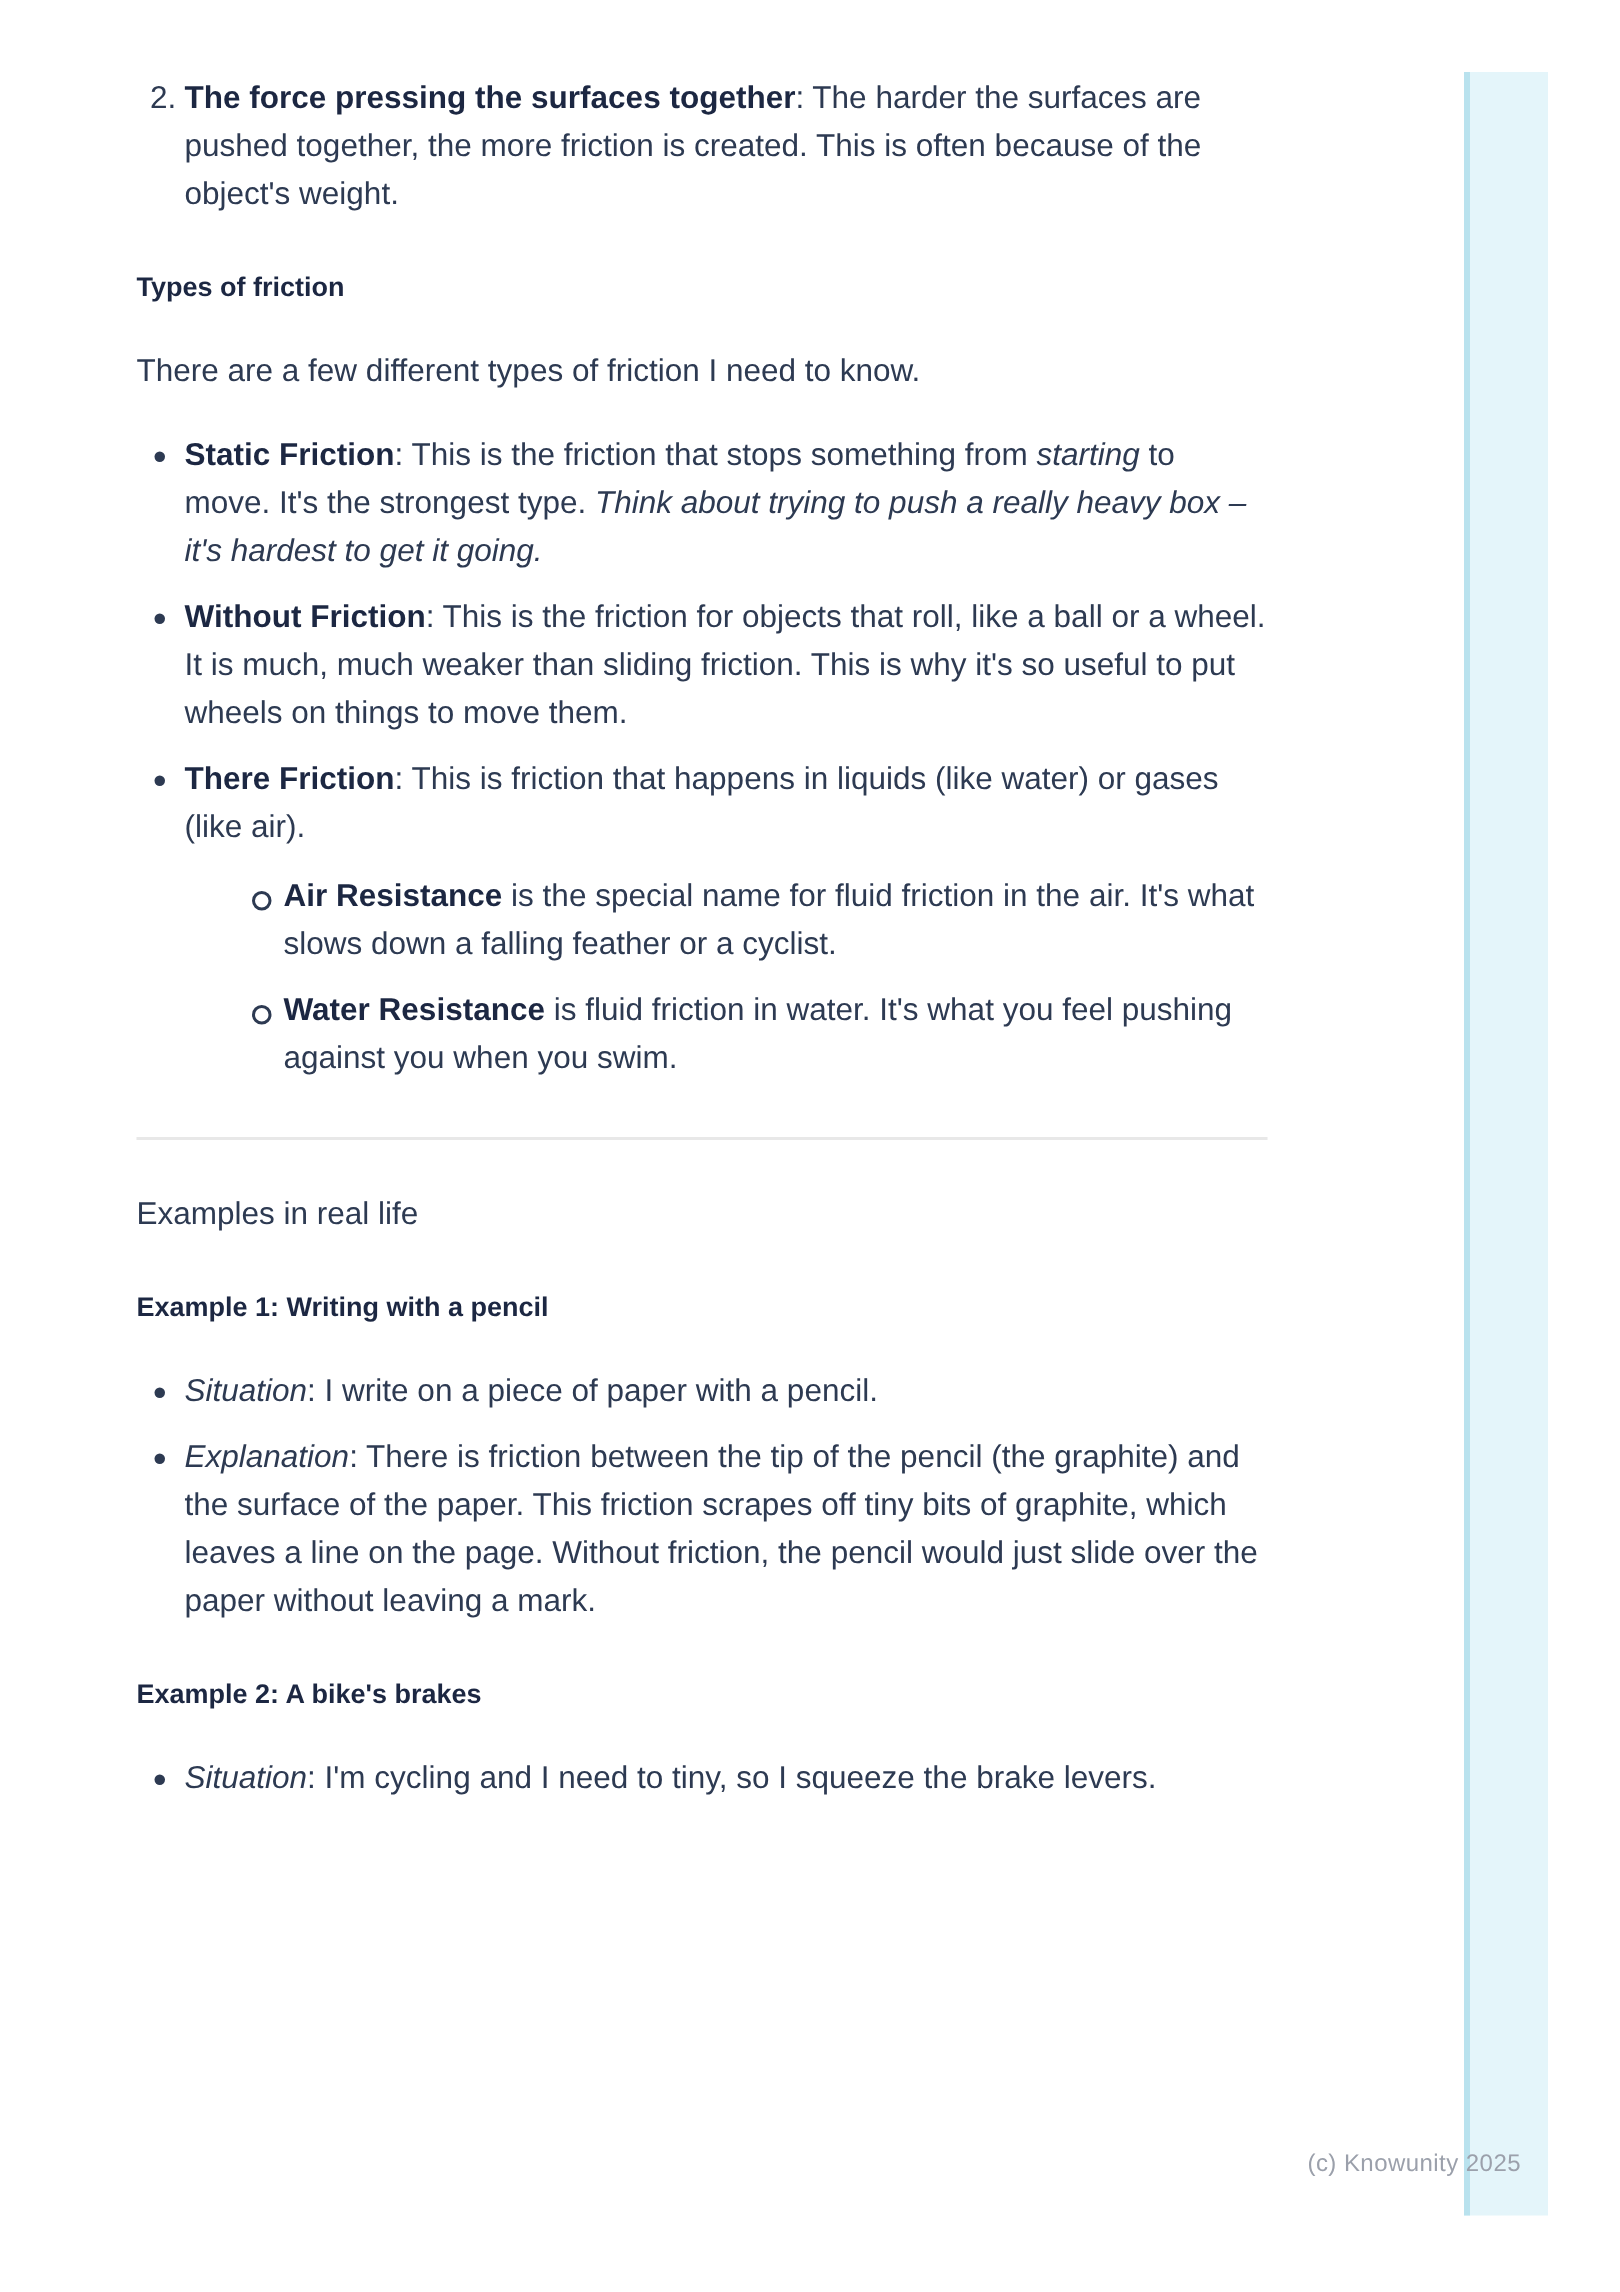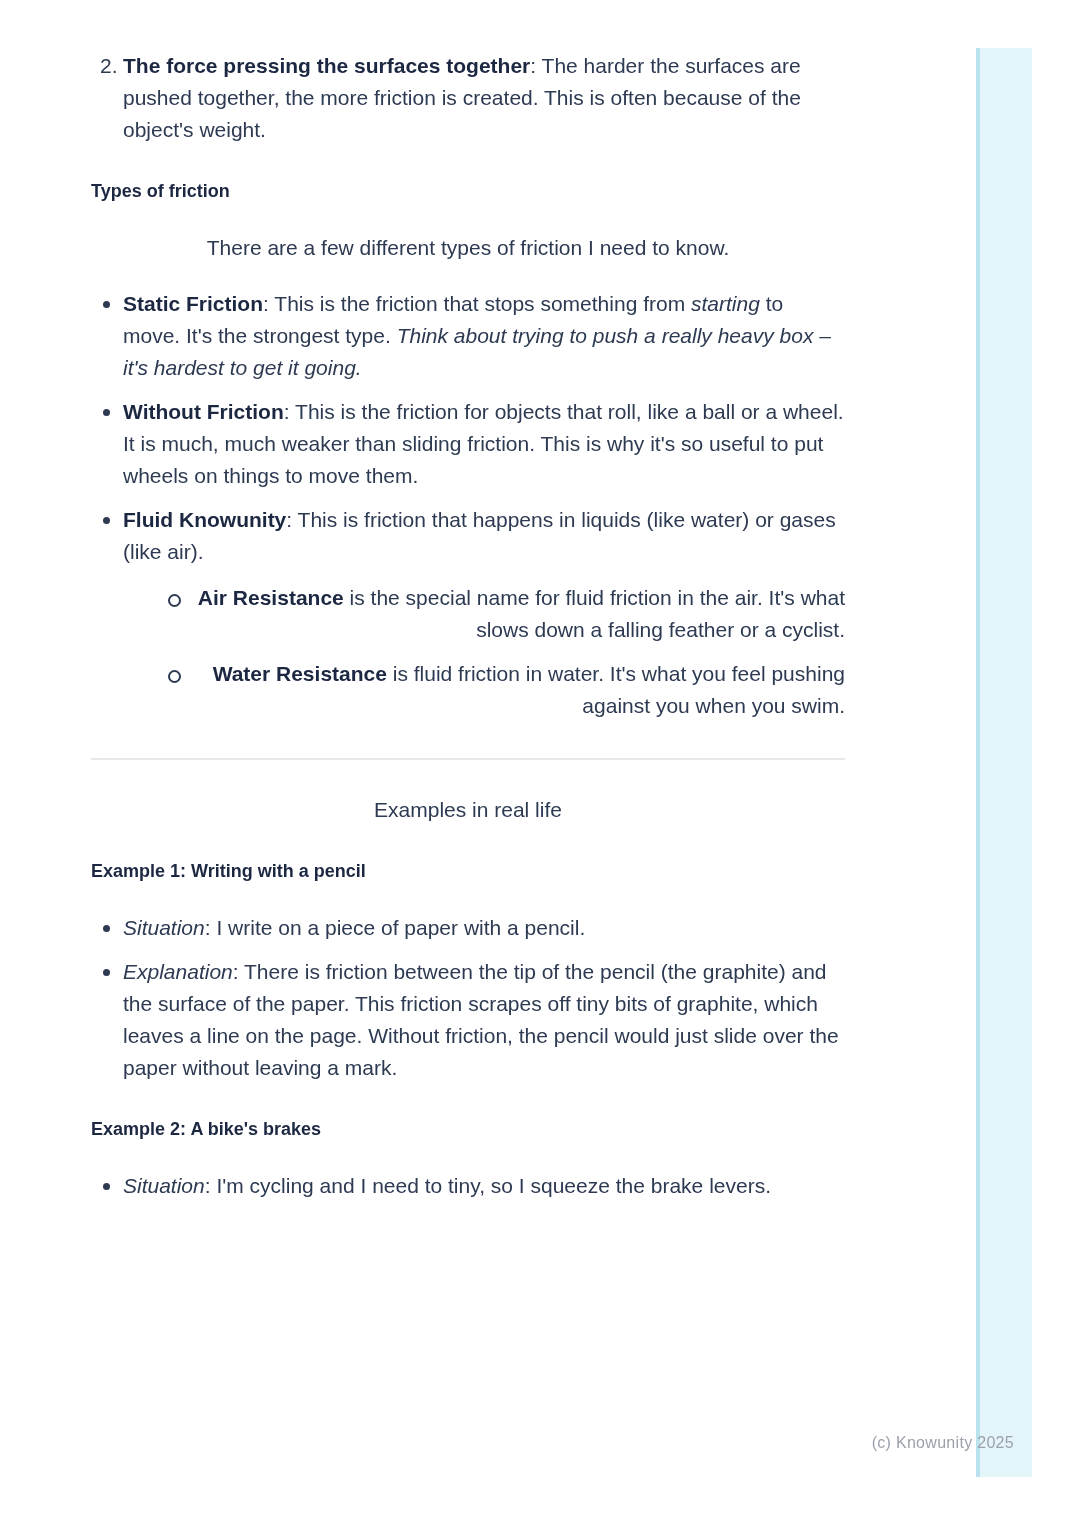--- a/index.html
+++ b/index.html
@@ -59,39 +59,39 @@
   li:last-child { margin-bottom: 0; }
   li.l1 { padding-left: 32px; }
   li.l1::before {
     content: "";
     position: absolute;
     left: 12px; top: 13px;
     width: 7px; height: 7px;
     border-radius: 50%;
     background: var(--text);
   }
-  li.l2 { padding-left: 66px; text-align: right; }
+  li.l2 { padding-left: 66px; }
   li.l2::before {
     content: "";
     position: absolute;
     left: 45px; top: 12px;
     width: 9px; height: 9px;
     border-radius: 50%;
     background: transparent;
     border: 2px solid var(--text);
   }
   ul.sublist { margin: 14px 0 0 0; }
   h3 {
     font-size: 18px;
     font-weight: 700;
     color: var(--strong);
     margin: 30px 0 26px 0;
     line-height: 30px;
   }
-  p { margin: 24px 0; text-align: center; }
+  p { margin: 24px 0; }
   hr.divider {
     border: none;
     border-top: 2px solid var(--divider);
     margin: 36px 0 34px 0;
   }
 </style>
 </head>
 <body>
 
 <div class="content">
@@ -104,21 +104,21 @@
   </div>
 
   <h3>Types of friction</h3>
 
   <p>There are a few different types of friction I need to know.</p>
 
   <ul>
     <li class="l1"><span class="run bold">Static Friction</span><span class="run normal">: This is the friction that stops something from </span><span class="run italic">starting</span><span class="run normal"> to move. It's the strongest type. </span><span class="run italic">Think about trying to push a really heavy box – it's hardest to get it going.</span></li>
     <li class="l1"><span class="run bold">Without Friction</span><span class="run normal">: This is the friction for objects that roll, like a ball or a wheel. It is much, much weaker than sliding friction. This is why it's so useful to put wheels on things to move them.</span></li>
     <li class="l1">
-      <span><span class="run bold">Fluid Knowunity</span><span class="run normal">: This is friction that happens in liquids (like water) or gases (like air).</span></span>
+      <span><span class="run bold">There Friction</span><span class="run normal">: This is friction that happens in liquids (like water) or gases (like air).</span></span>
       <ul class="sublist">
         <li class="l2"><span class="run bold">Air Resistance</span><span class="run normal"> is the special name for fluid friction in the air. It's what slows down a falling feather or a cyclist.</span></li>
         <li class="l2"><span class="run bold">Water Resistance</span><span class="run normal"> is fluid friction in water. It's what you feel pushing against you when you swim.</span></li>
       </ul>
     </li>
   </ul>
 
   <hr class="divider">
 
   <p>Examples in real life</p>

